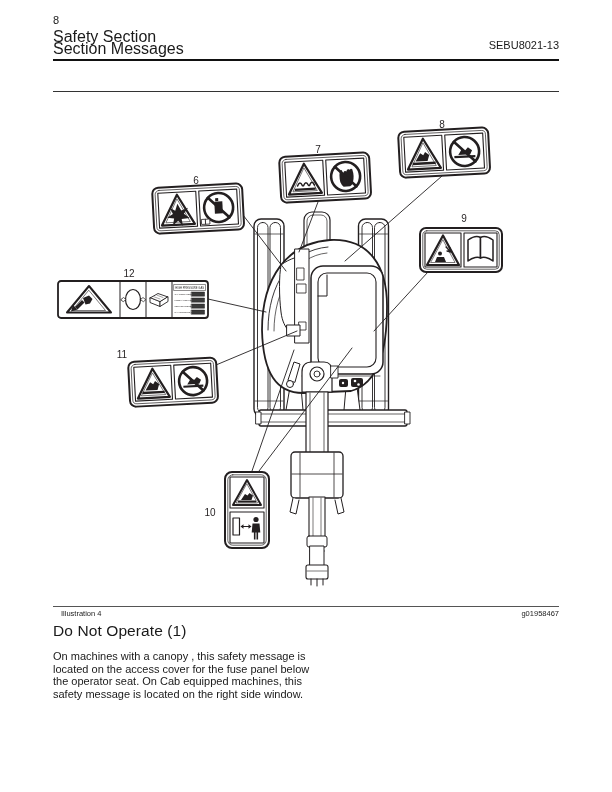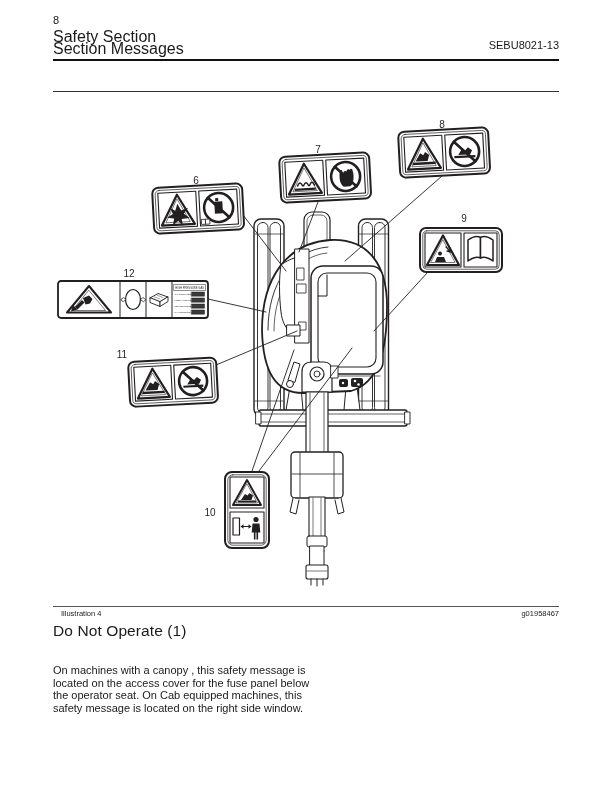--- a/index.html
+++ b/index.html
@@ -11,21 +11,21 @@
   .abs{position:absolute;}
   .hdr-num{left:53px;top:14px;font-size:11px;}
   .hdr-code{right:53px;top:14px;font-size:11px;text-align:right;margin-top:25px;}
   .hdr-sec{left:53px;top:31px;font-size:16px;line-height:12px;}
   .rule-thick{left:53px;top:59px;width:506px;height:2.4px;background:#111;}
   .rule-thin-top{left:53px;top:91px;width:506px;height:1px;background:#333;}
   .rule-thin-bottom{left:53px;top:606px;width:506px;height:1px;background:#555;}
   .fig-caption{left:61px;top:609px;font-size:7.5px;color:#222;}
   .fig-id{right:53px;top:609px;font-size:7.5px;color:#222;text-align:right;}
   .article-heading{left:53px;top:622px;font-size:15.5px;font-weight:normal;letter-spacing:0.1px;}
-  .article-body{left:53px;top:650px;width:300px;font-size:11px;line-height:12.6px;white-space:pre-line;margin-top:14px;}
+  .article-body{left:53px;top:650px;width:300px;font-size:11px;line-height:12.6px;white-space:pre-line;}
   svg text{font-family:"Liberation Sans",sans-serif;}
 </style>
 </head>
 <body>
 
 <div class="page">
 
   <div class="abs hdr-num">8</div>
   <div class="abs hdr-code">SEBU8021-13</div>
   <div class="abs hdr-sec">

